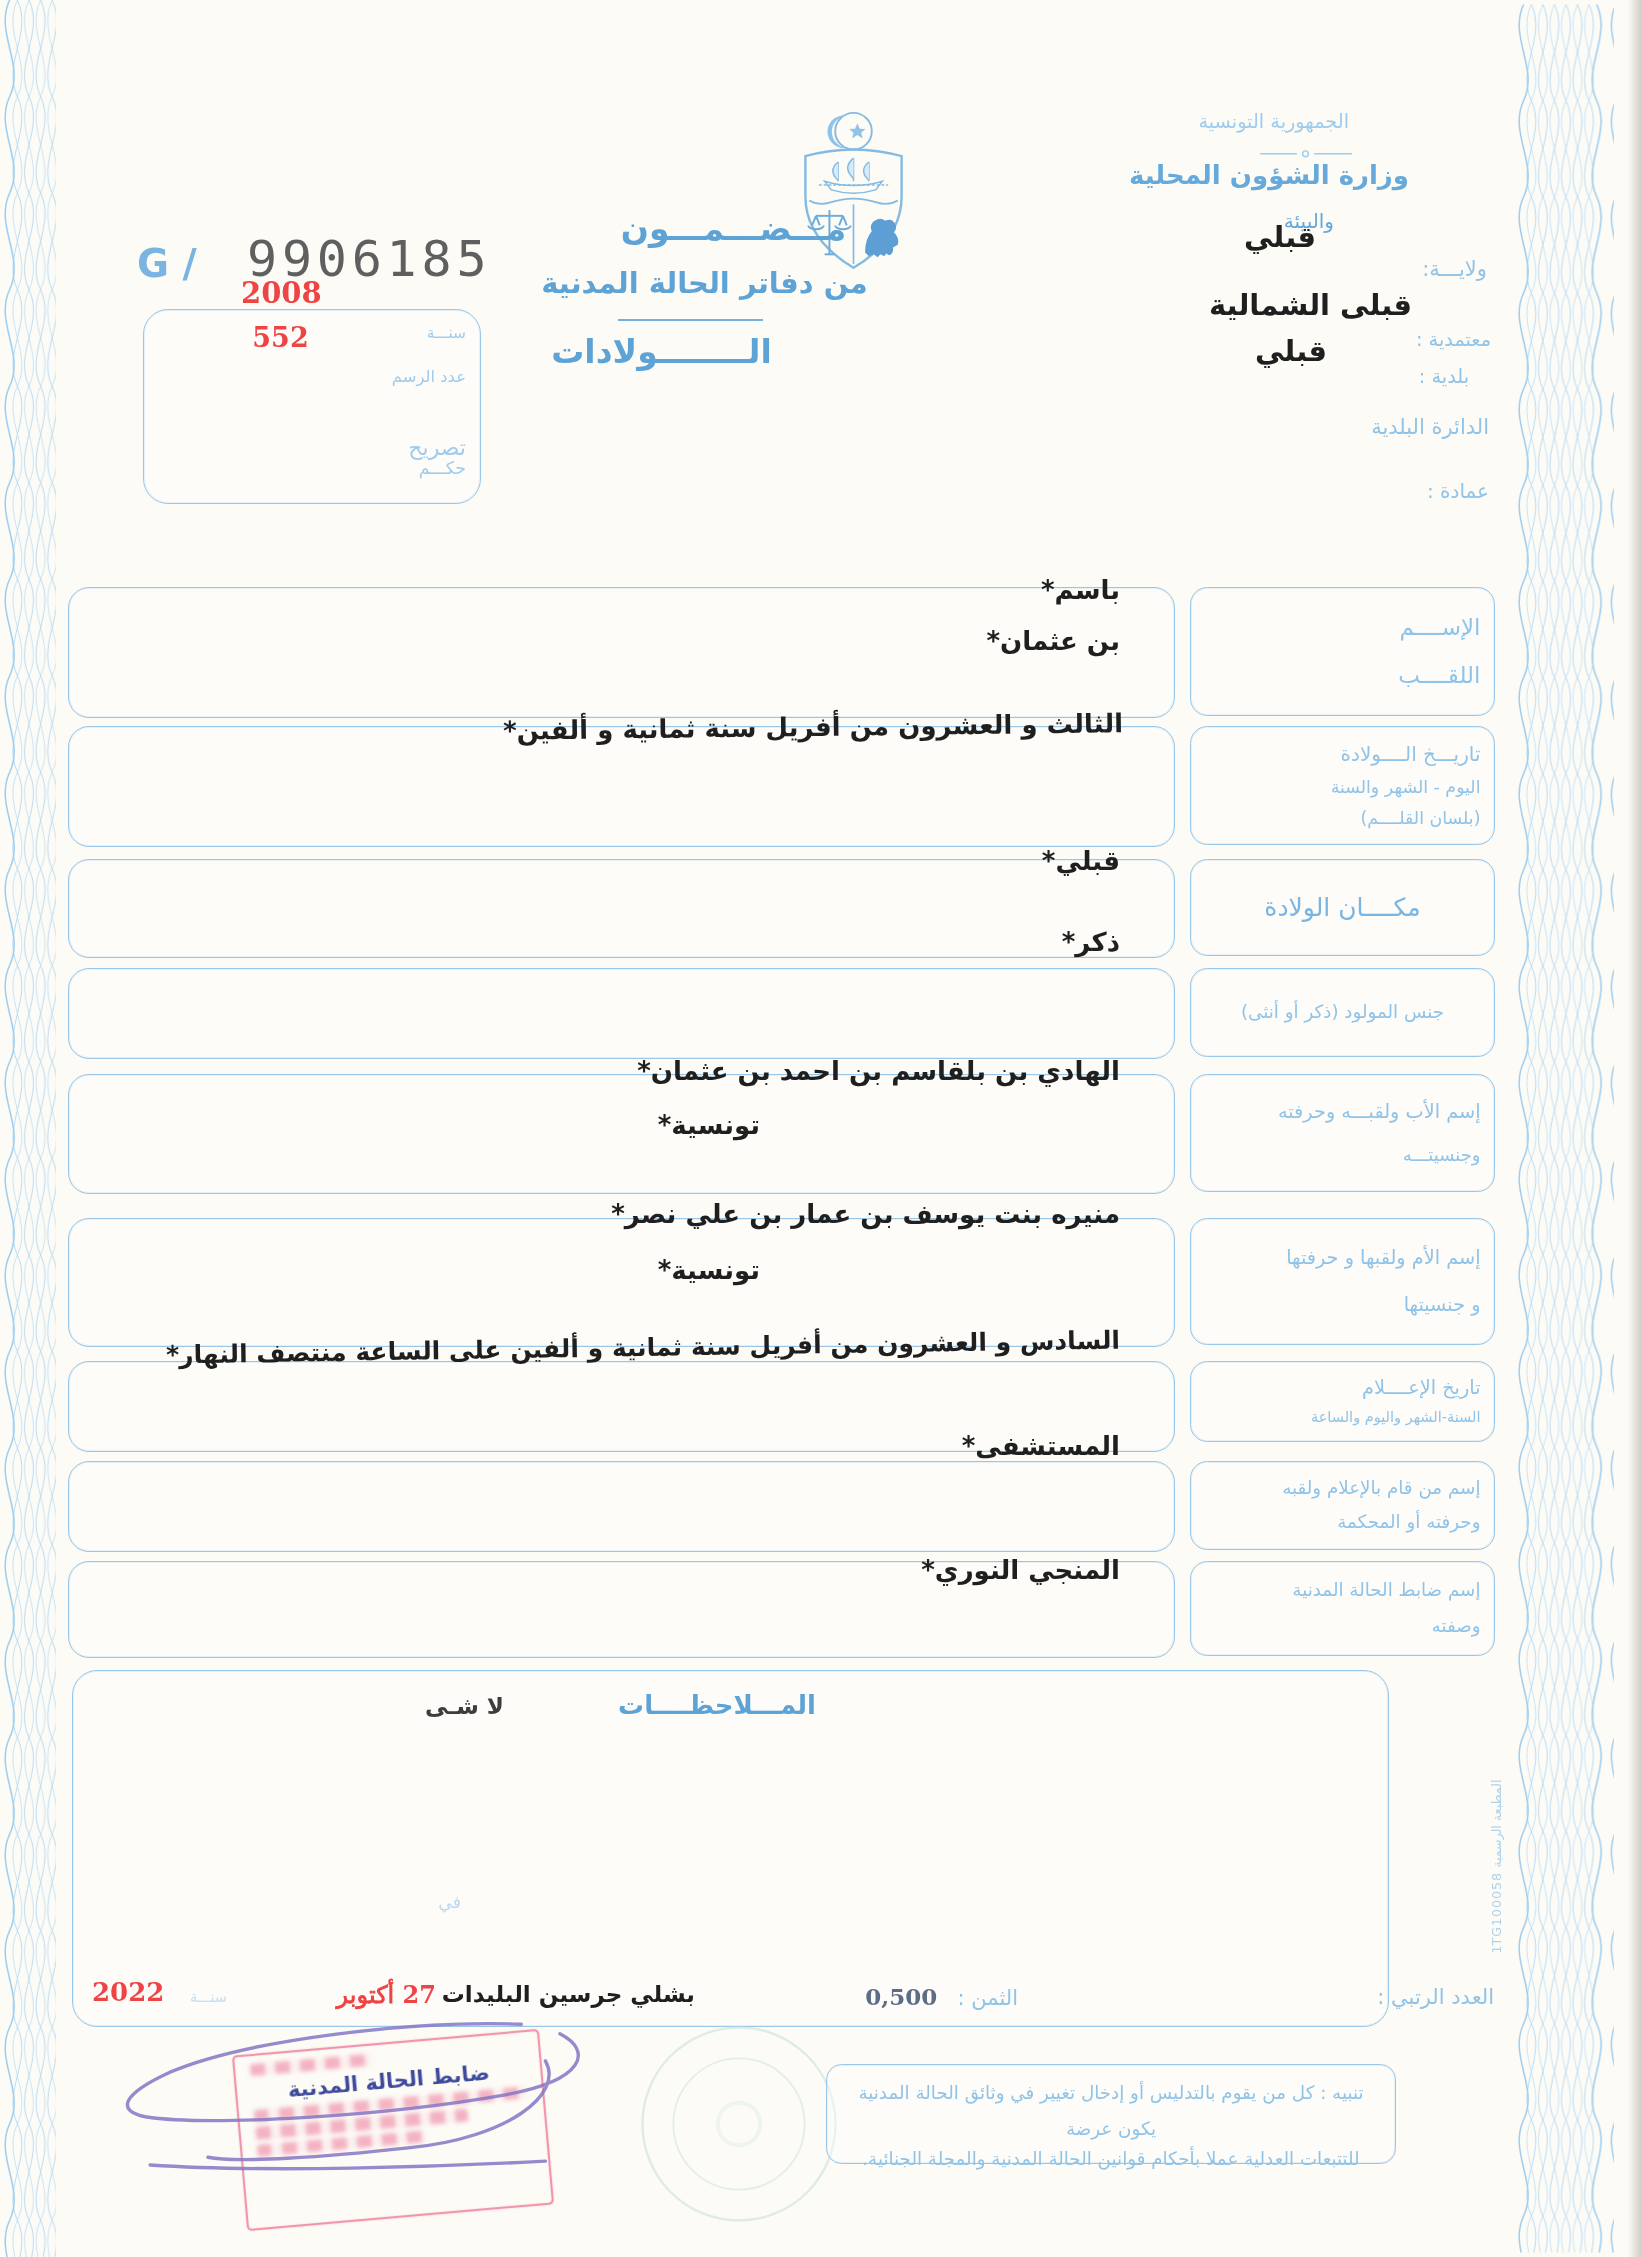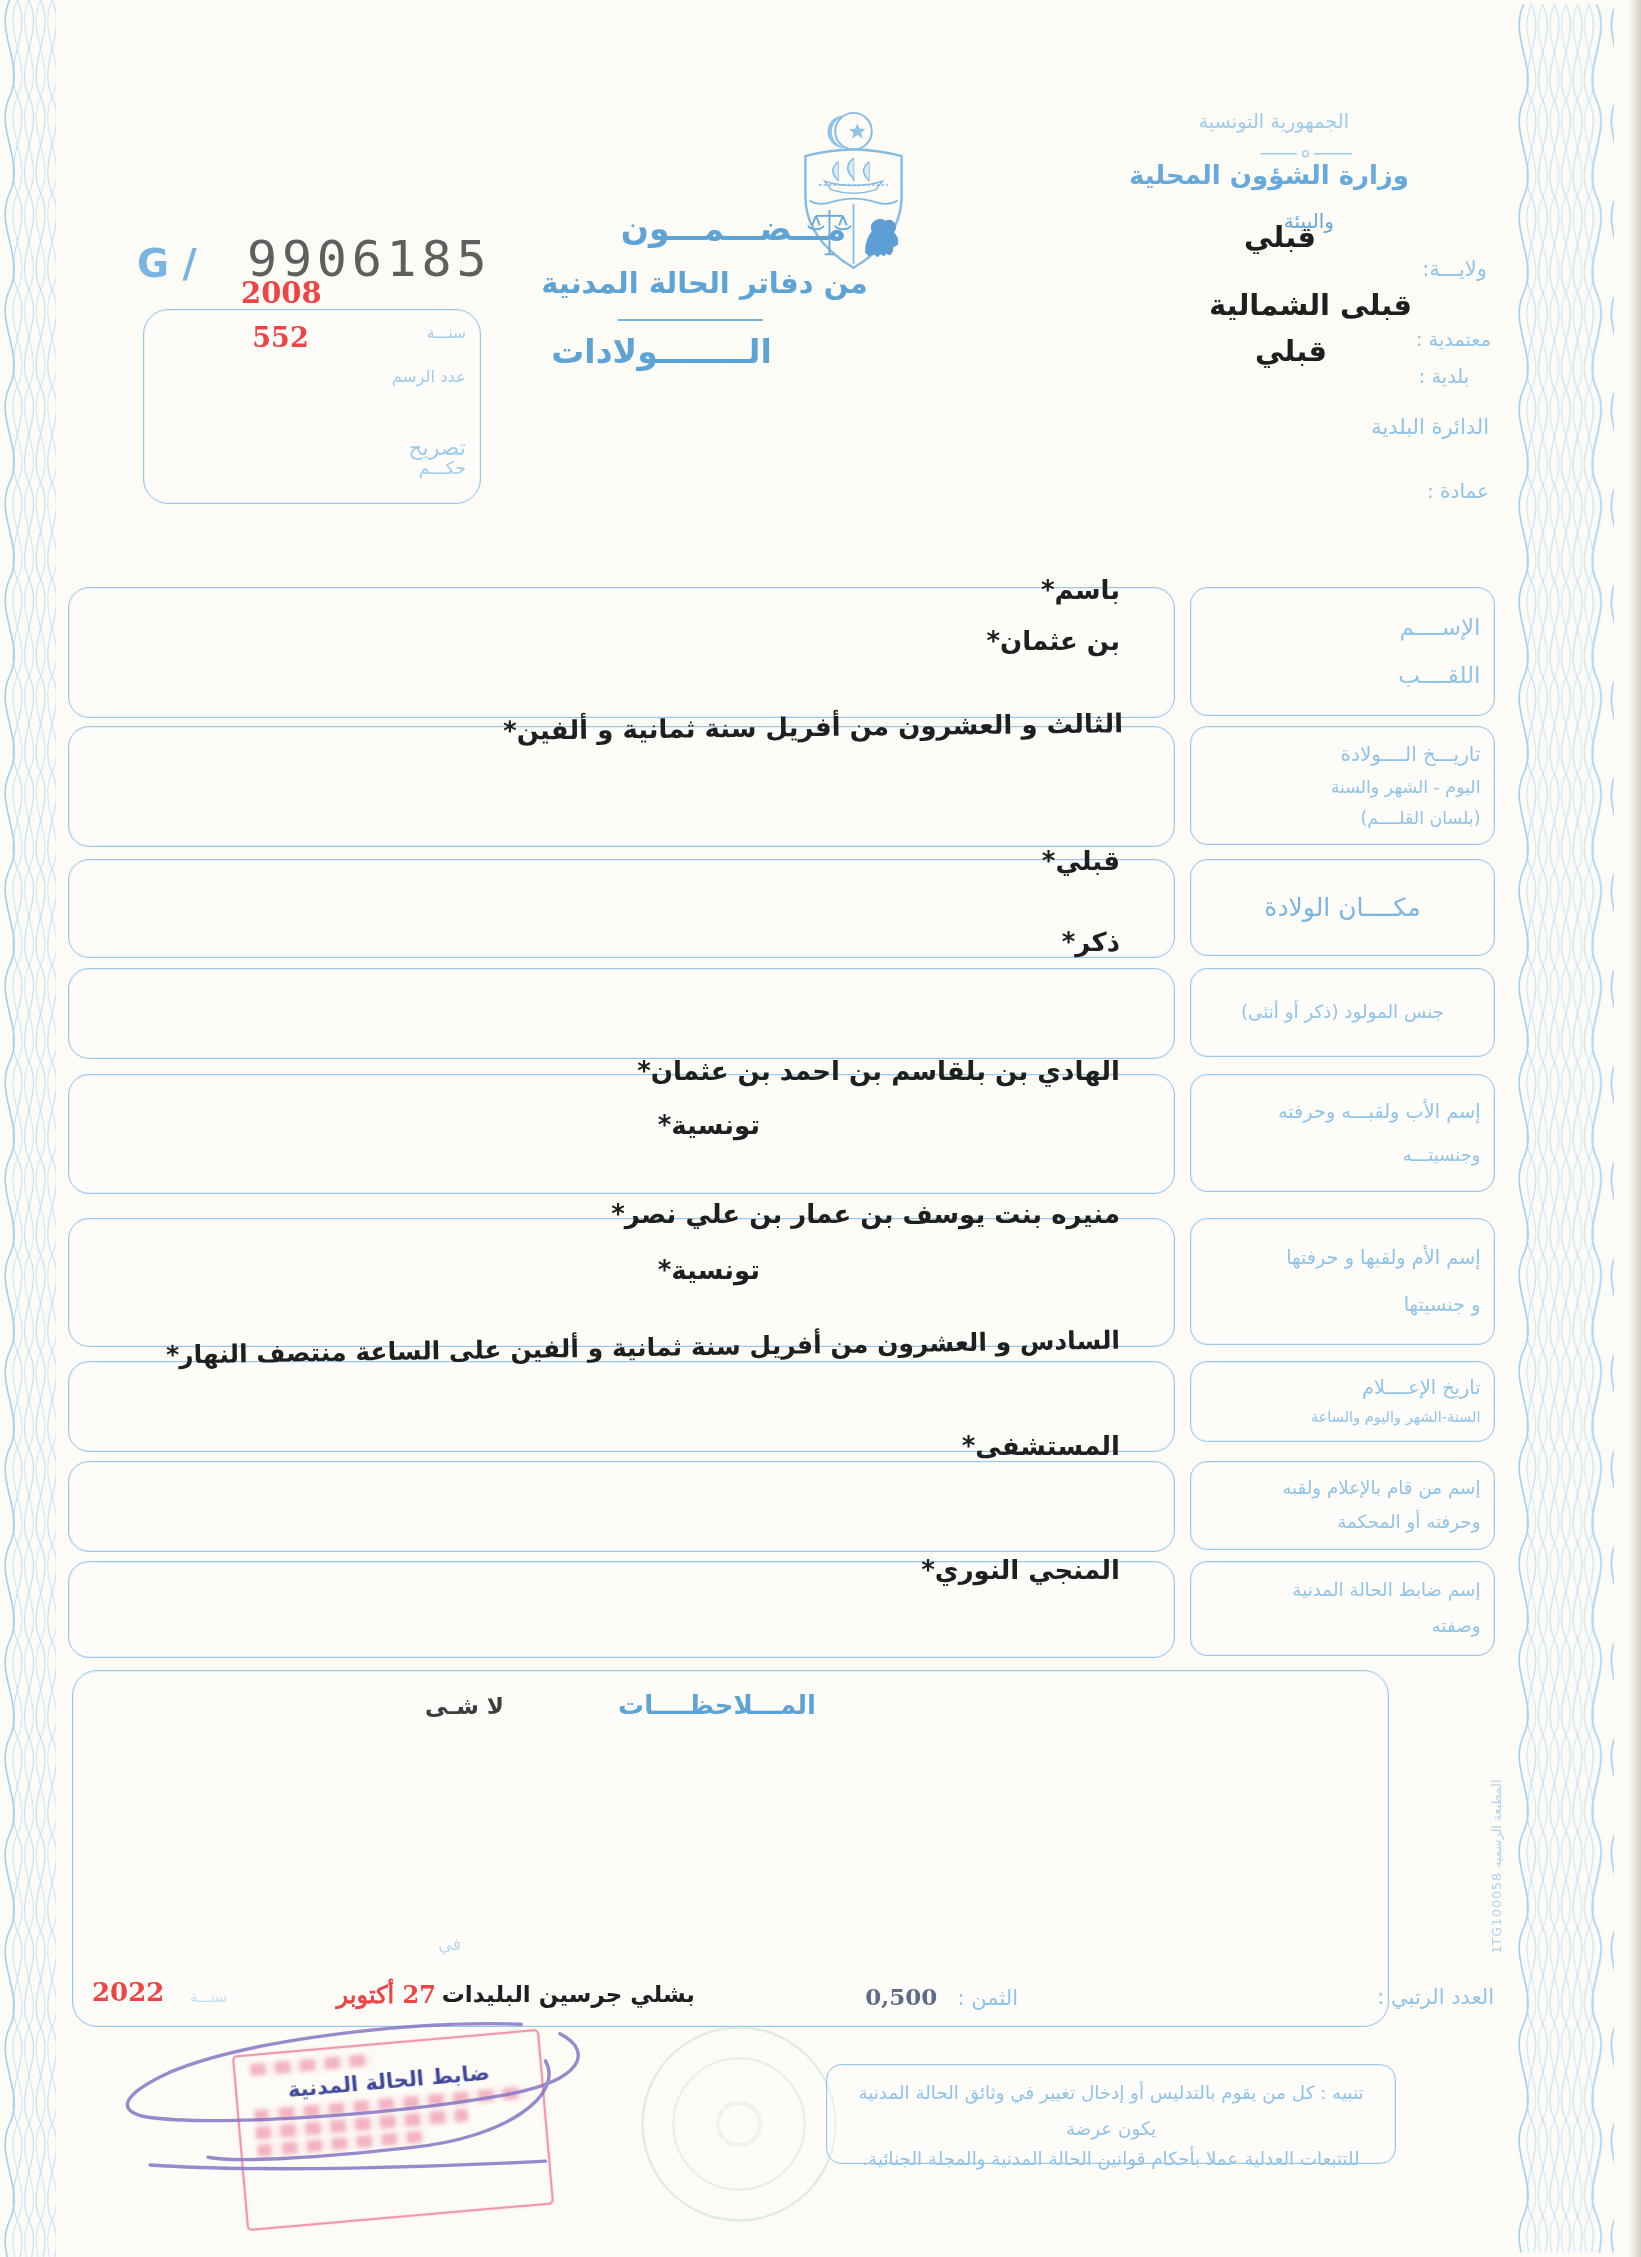--- a/index.html
+++ b/index.html
@@ -208,21 +208,21 @@
   <div class="abs typed" style="left:425px;top:1693px;font-size:23px;color:#3d3d3d">لا شـى</div>
 
   <div class="abs ar side-print" style="left:1371px;top:1859px;width:251px;font-size:12.6px;color:#aed2ec;text-align:center">المطبعة الرسمية 1TG100058</div>
 
   <div class="abs ar lbl" style="right:147px;top:1985px;font-size:21px">العدد الرتبي :</div>
   <div class="abs ar" style="right:623px;top:1983px;font-size:21px">
     <span class="lbl">الثمن :</span>
     <span class="stampnum" style="font-size:23px;color:#5f6c85;margin-right:13.5px">0,500</span>
   </div>
   <div class="abs typed" style="right:946px;top:1981px;font-size:23px">بشلي جرسين البليدات</div>
-  <div class="abs ar" style="right:1180px;top:1934px;font-size:17.4px;color:#bcd9f0">في</div>
+  <div class="abs ar" style="right:1180px;top:1892px;font-size:17.4px;color:#bcd9f0">في</div>
   <div class="abs typed stampnum" style="right:1205px;top:1980px;font-size:24px">27 أكتوبر</div>
   <div class="abs ar" style="right:1414px;top:1989px;font-size:14.5px;color:#c4def2">سنـــة</div>
   <div class="abs stampnum" style="left:92px;top:1977px;font-size:26px">2022</div>
 
   <svg class="abs" style="left:628px;top:2013px;opacity:.5" width="222" height="222" viewBox="0 0 230 230">
     <circle cx="115" cy="115" r="100" fill="none" stroke="#c3ded6" stroke-width="2.5"></circle>
     <circle cx="115" cy="115" r="68" fill="none" stroke="#cde3dc" stroke-width="2"></circle>
     <circle cx="115" cy="115" r="22" fill="none" stroke="#d5e8e1" stroke-width="4" opacity=".7"></circle>
   </svg>
 

